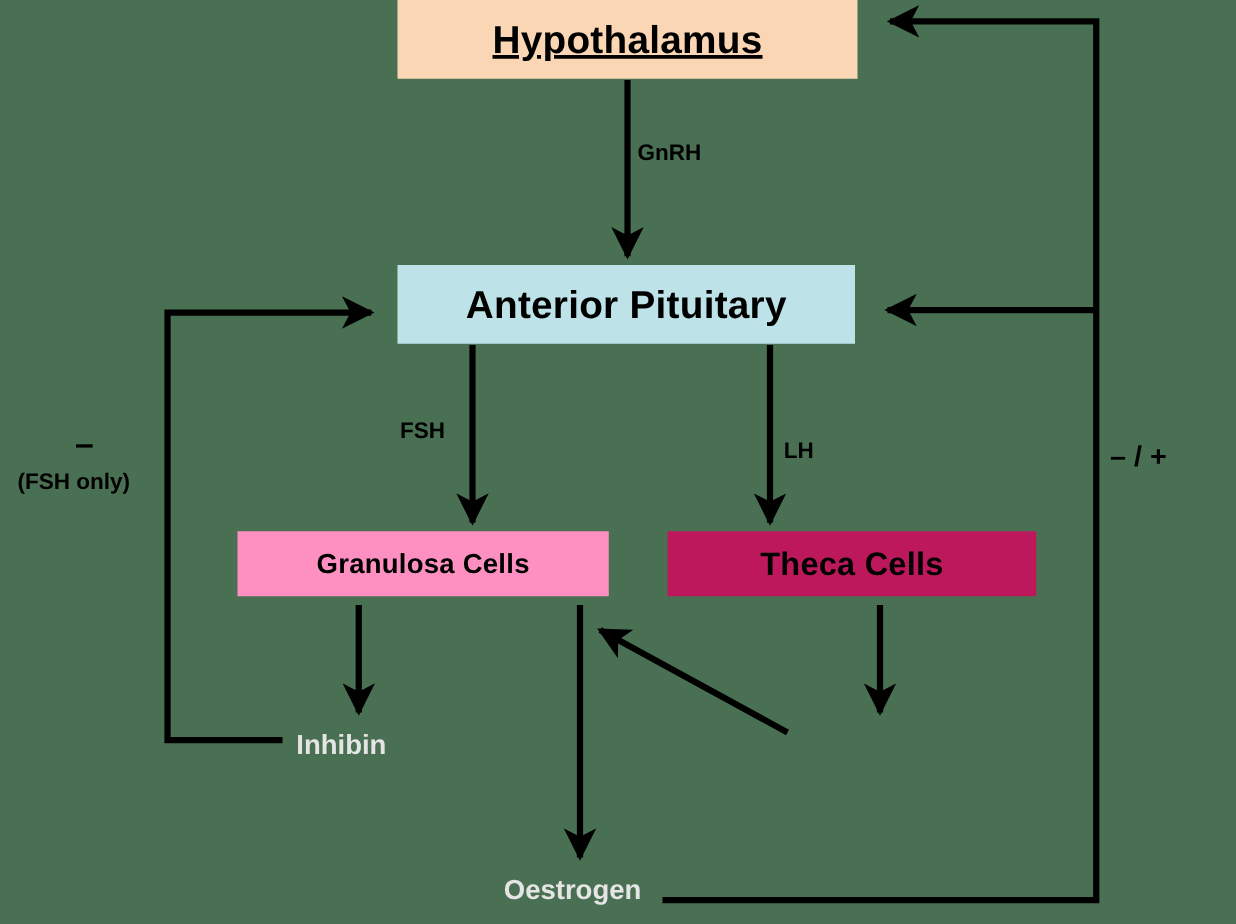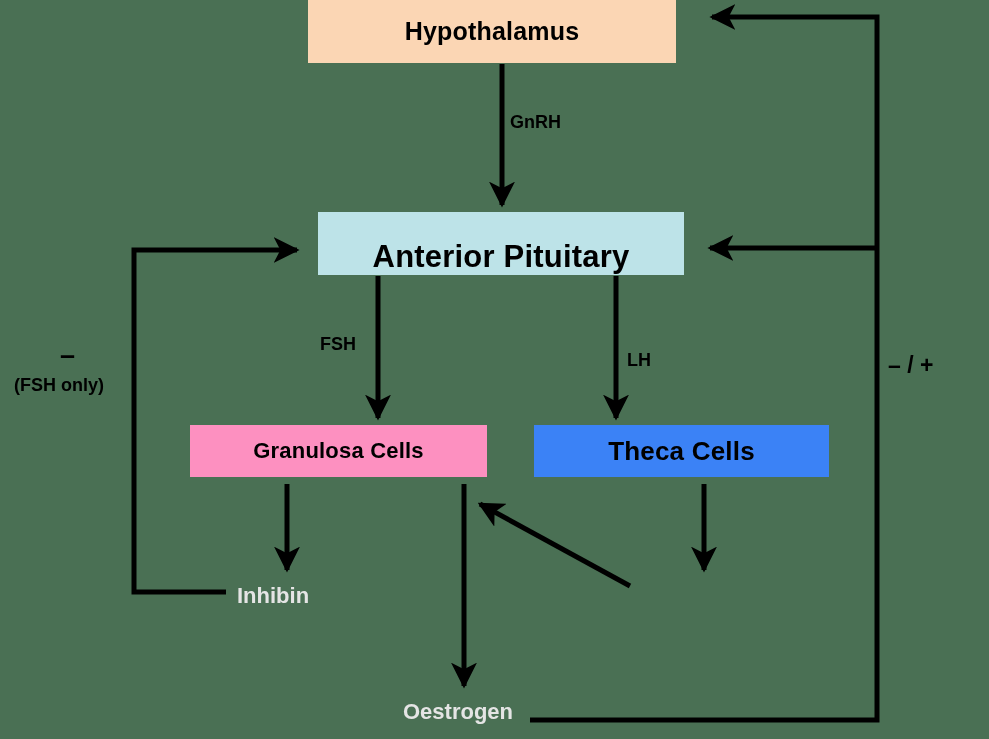--- a/index.html
+++ b/index.html
@@ -30,33 +30,33 @@
     box-sizing: border-box;
     display: flex;
     align-items: center;
     justify-content: center;
     color: #000;
     font-weight: bold;
     letter-spacing: 0.2px;
     white-space: nowrap;
   }
   .node-hypothalamus {
-    left: 308px;
+    left: 318px;
     top: 0px;
     width: 368px;
     height: 63px;
-    font-size: 25px;
+    font-size: 31px;
+    text-decoration: underline;
   }
   .node-pituitary {
     left: 318px;
     top: 212px;
     width: 366px;
     height: 63px;
     font-size: 31px;
-    align-items: flex-end;
   }
   .node-granulosa {
     left: 190px;
     top: 425px;
     width: 297px;
     height: 52px;
     font-size: 22px;
   }
   .node-theca {
     left: 534px;
@@ -133,21 +133,21 @@
   </div>
 
   <div class="node-box node-pituitary" style="background:#bde3e8">
     <span>Anterior Pituitary</span>
   </div>
 
   <div class="node-box node-granulosa" style="background:#fd90c0">
     <span>Granulosa Cells</span>
   </div>
 
-  <div class="node-box node-theca" style="background:#3b82f6">
+  <div class="node-box node-theca" style="background:#be185d">
     <span>Theca Cells</span>
   </div>
 
   <div class="edge-label label-gnrh">GnRH</div>
 
   <div class="edge-label label-fsh">FSH</div>
 
   <div class="edge-label label-lh">LH</div>
 
   <div class="edge-label label-minus-left">–</div>

